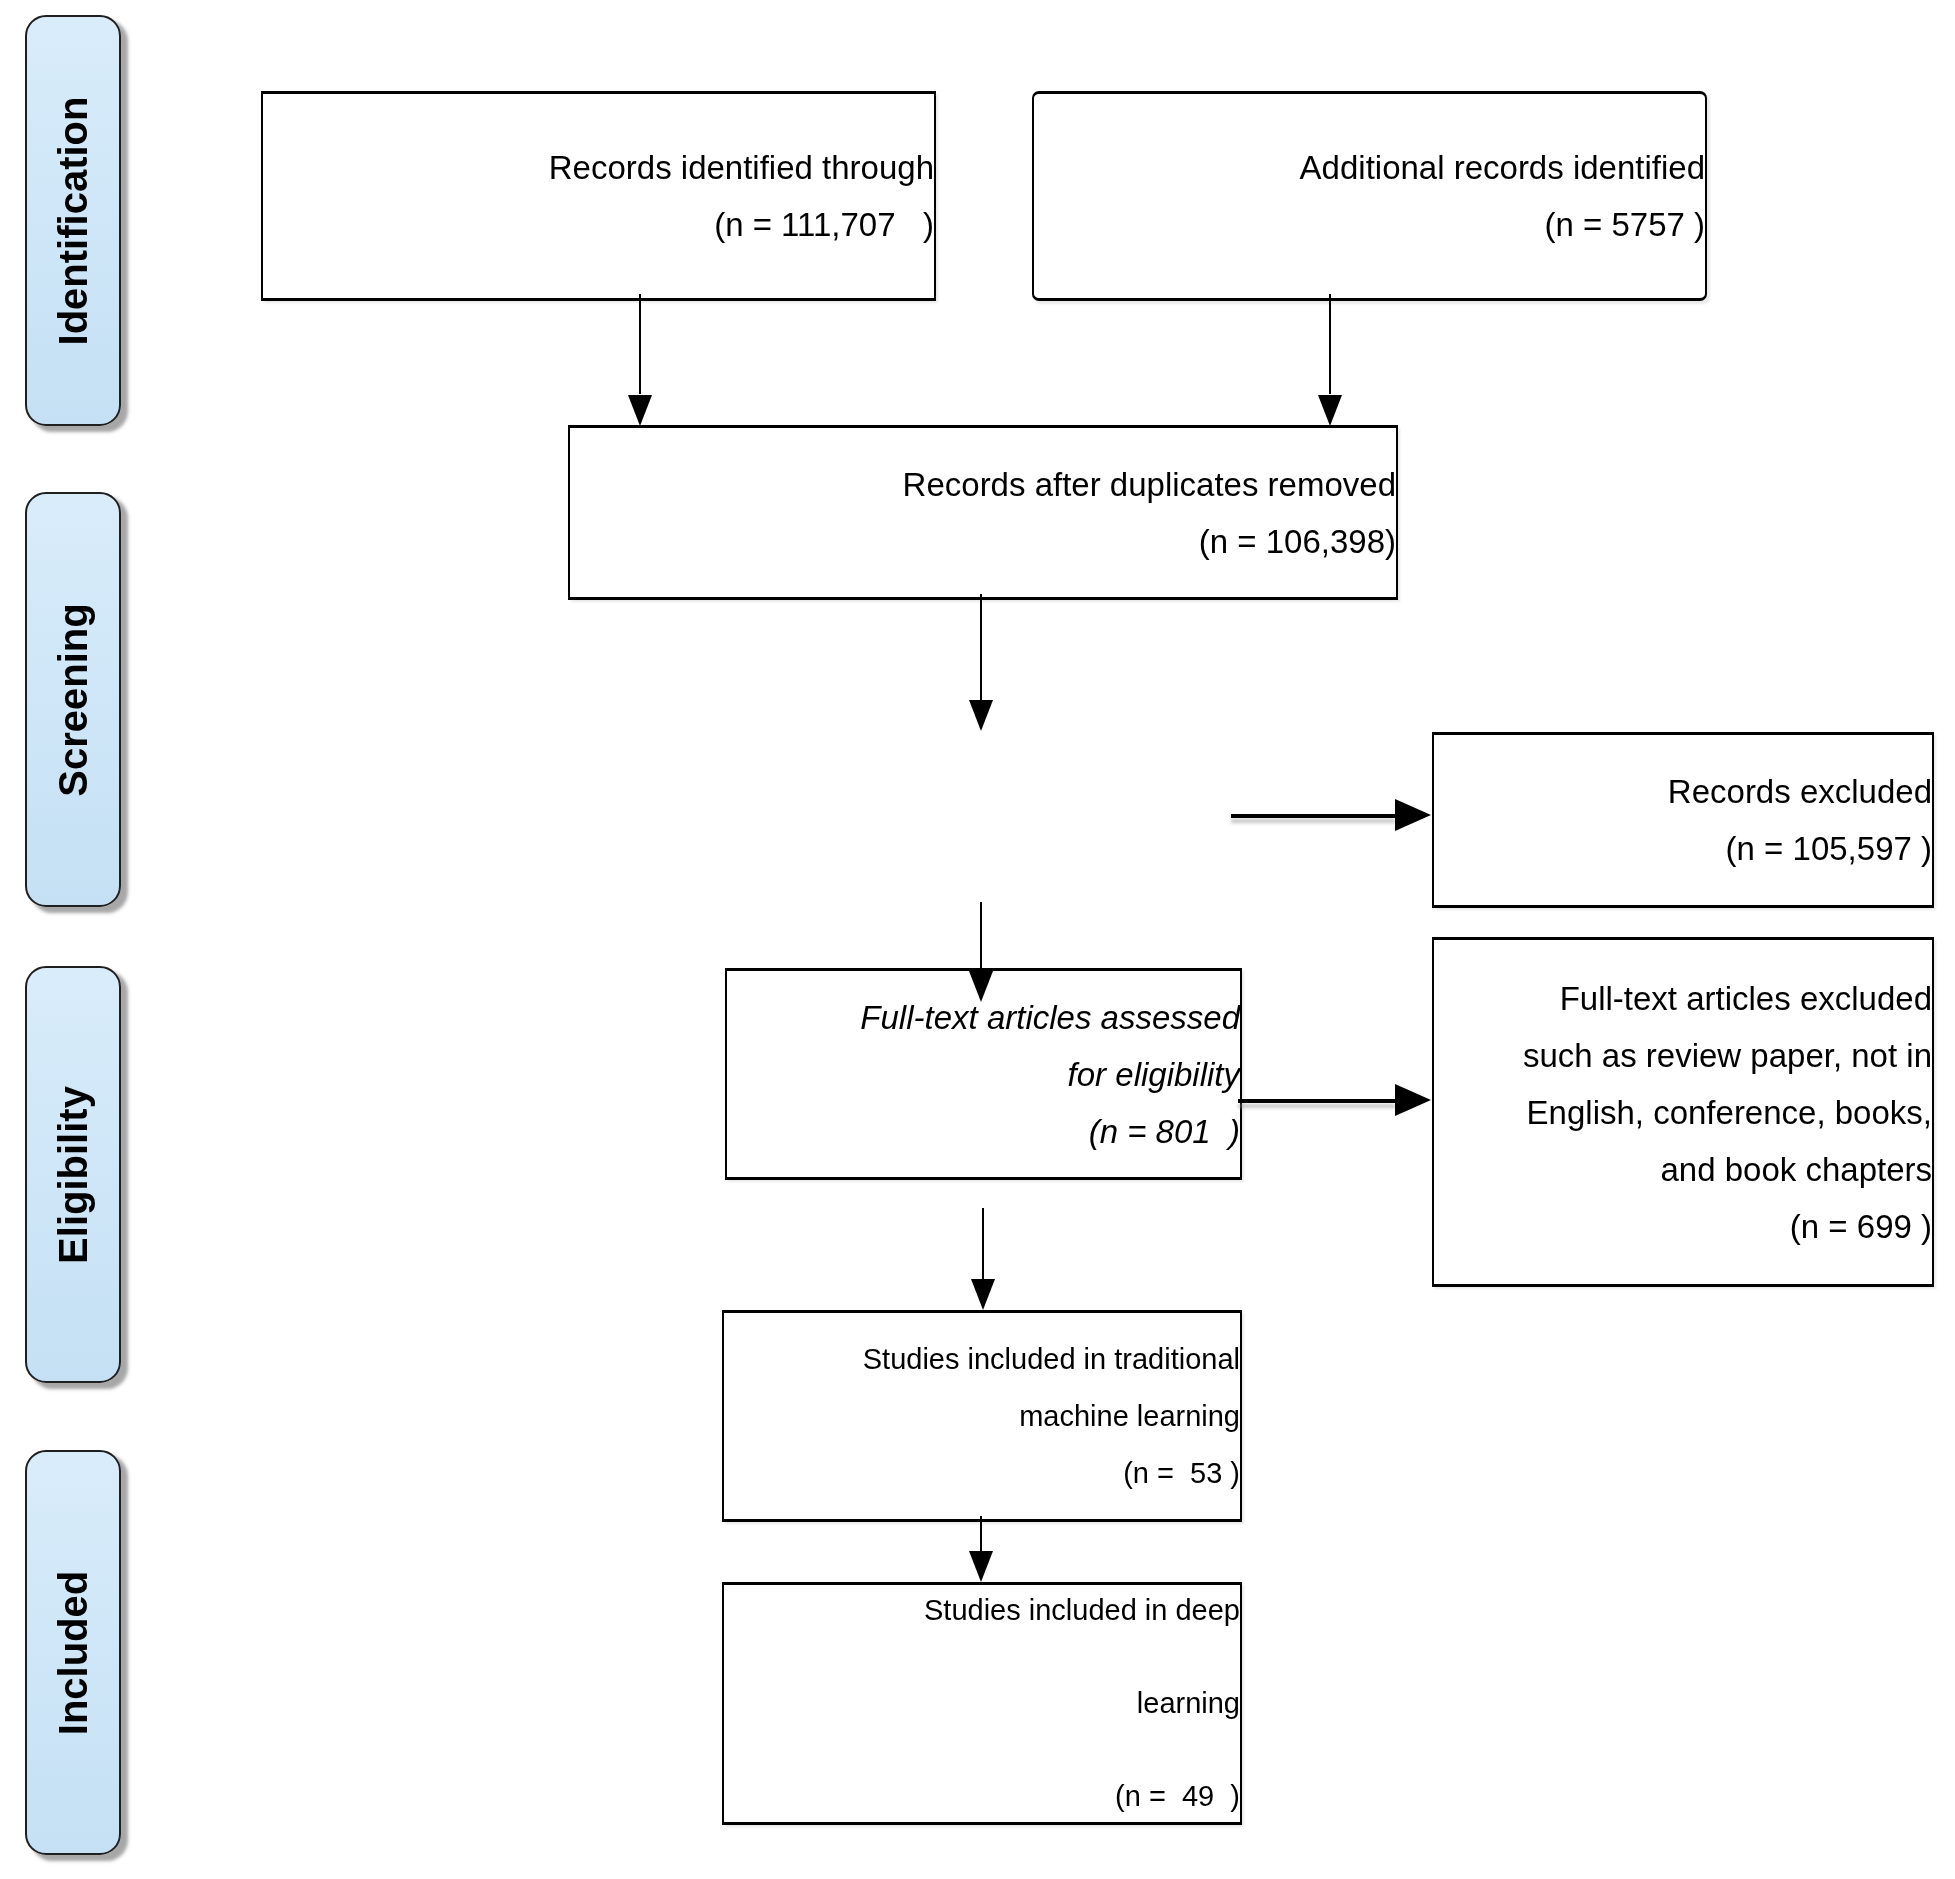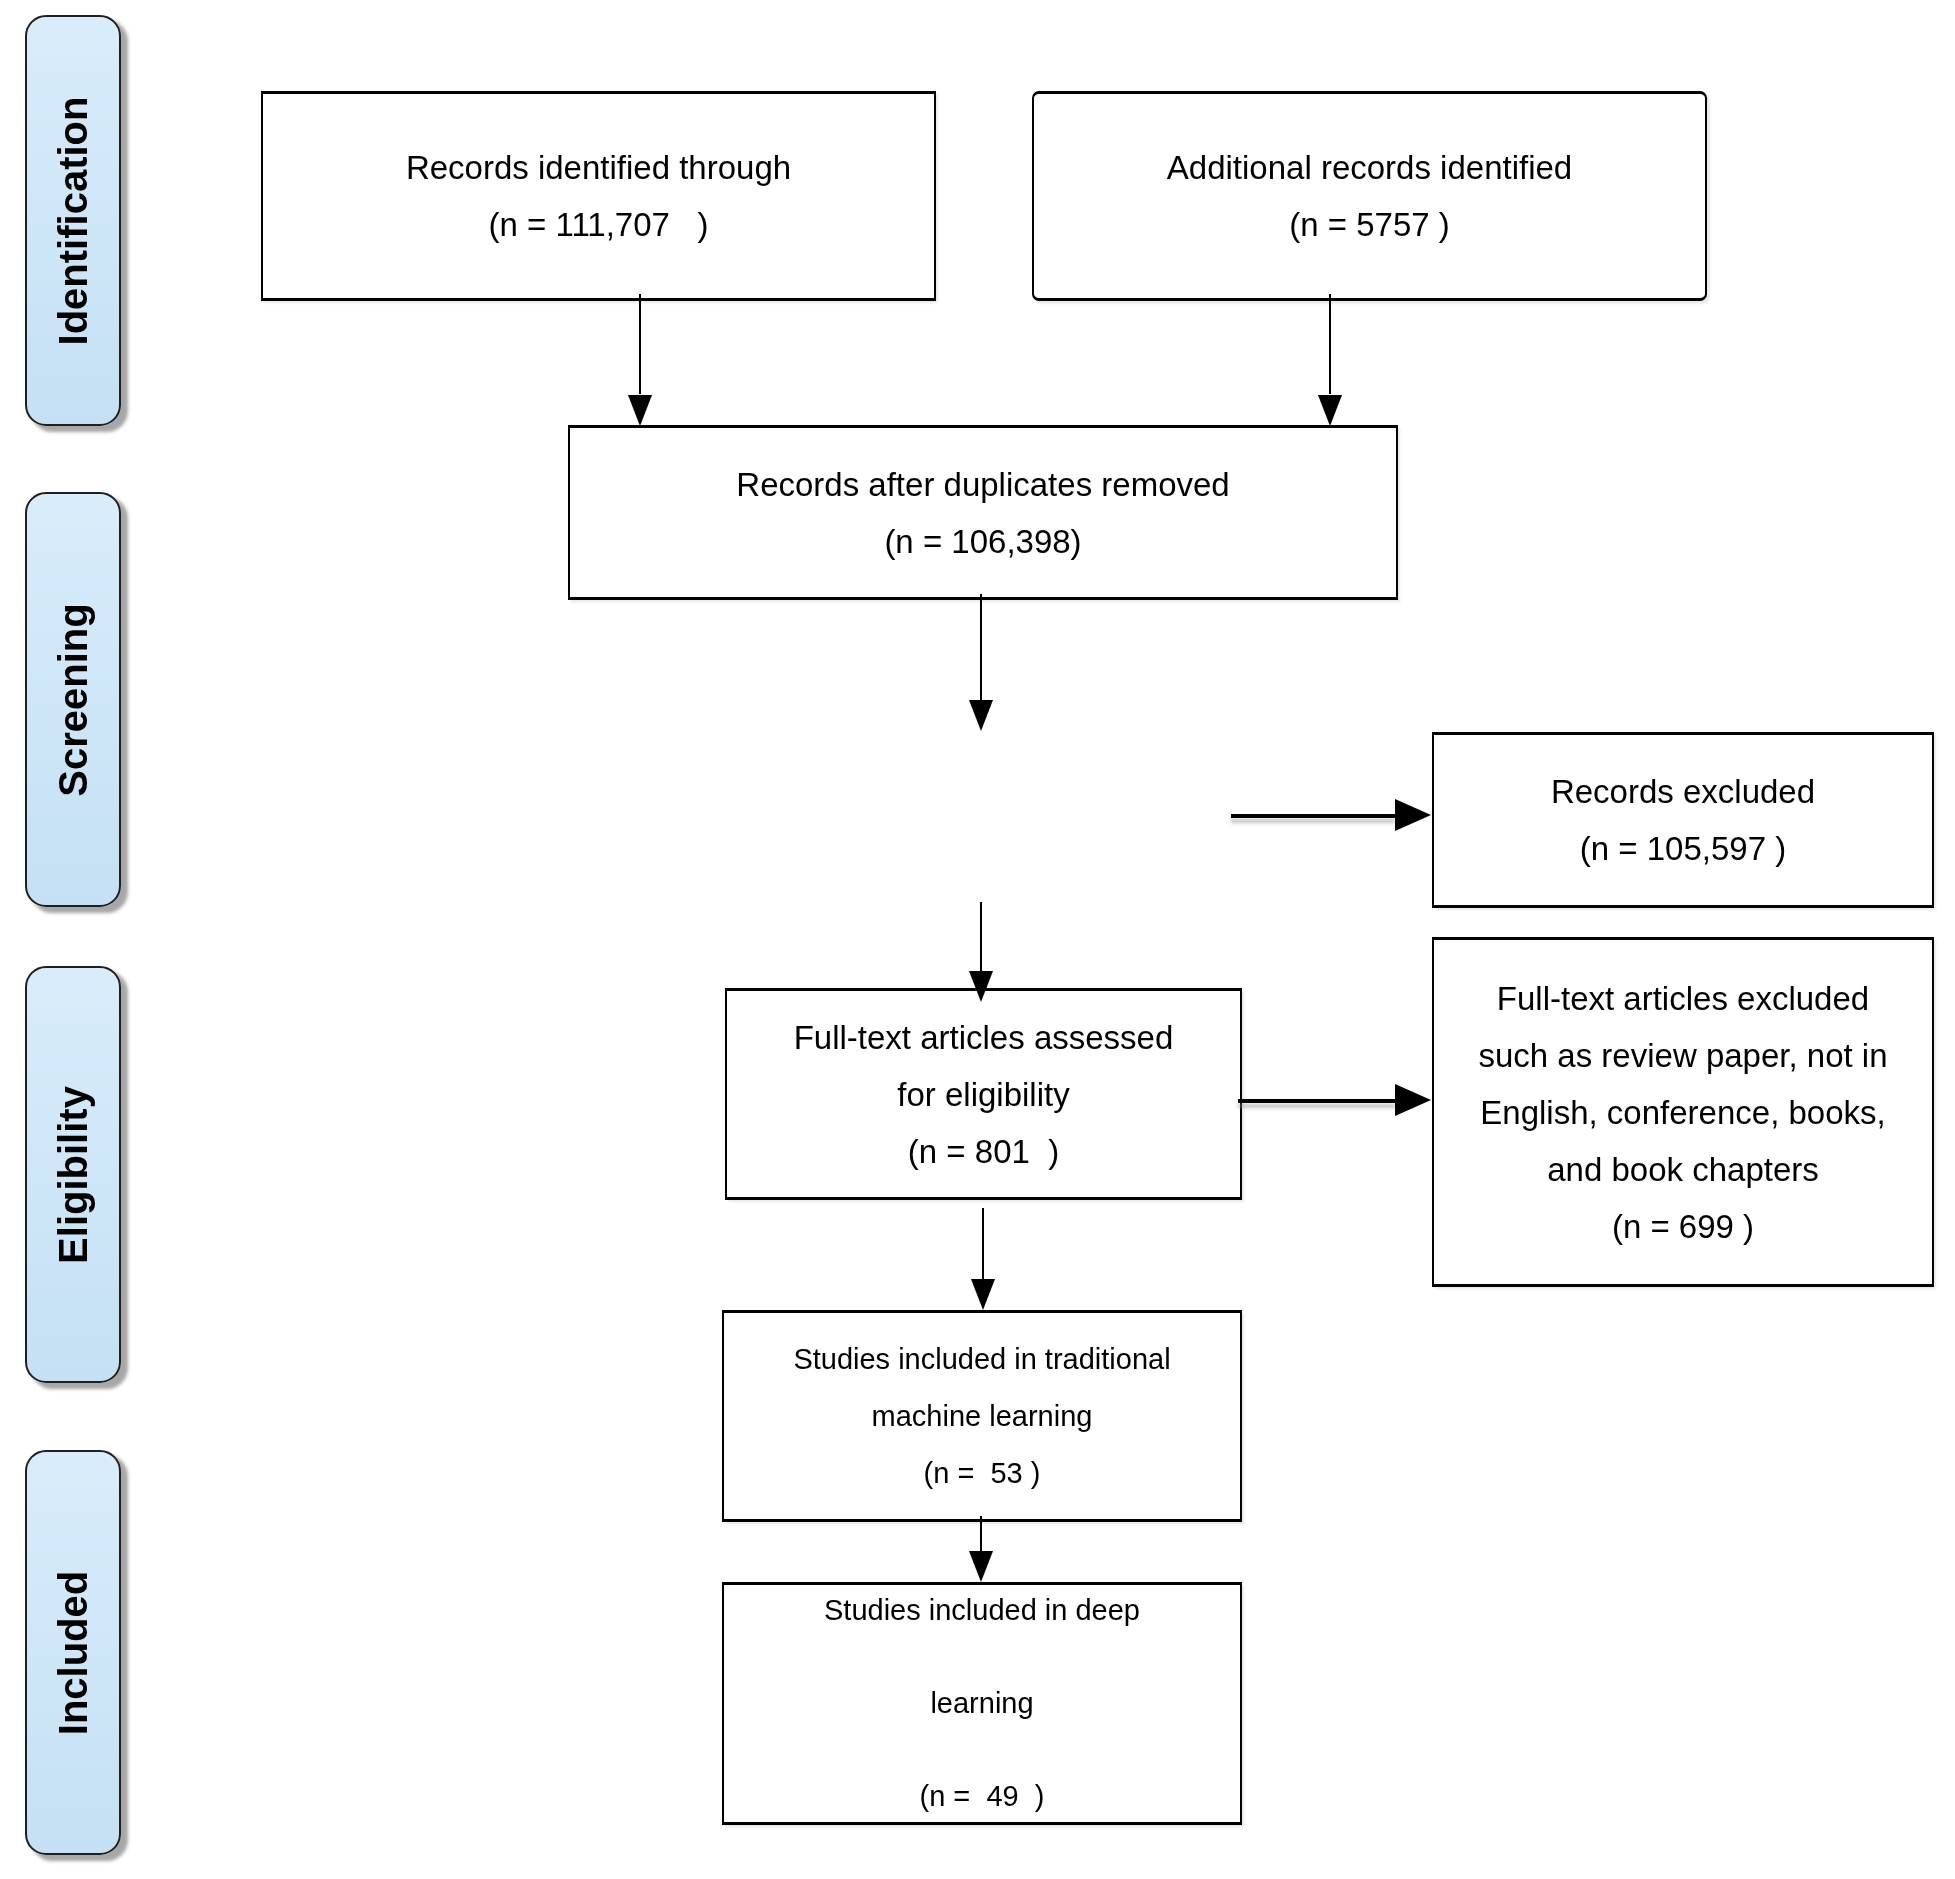--- a/index.html
+++ b/index.html
@@ -41,21 +41,21 @@
   
   .box {
     position: absolute;
     background: #ffffff;
     border-style: solid;
     border-color: #000000;
     border-width: 3.5px 2.8px;
     display: flex;
     flex-direction: column;
     justify-content: center;
-    align-items: center;
+    align-items: flex-end;
     text-align: center;
     box-shadow: 2.8px 2.8px 2.1px rgba(170,170,170,0.25);
   }
   .line {
     font-size: 33px;
     line-height: 57px;
     white-space: pre;
     color: #000000;
   }
   .box.small .line { font-size: 29px; }
@@ -121,21 +121,21 @@
     <div class="line">Records after duplicates removed</div>
     <div class="line">(n = 106,398)</div>
   </div>
 
 
   <div class="box" style="left:1432px; top:732px; width:498px; height:170px;">
     <div class="line">Records excluded</div>
     <div class="line">(n = 105,597 )</div>
   </div>
 
-  <div class="box" style="left:725px; top:988px; width:513px; height:206px;">
+  <div class="box" style="left:725px; top:968px; width:513px; height:206px;font-style:italic;">
     <div class="line">Full-text articles assessed</div>
     <div class="line">for eligibility</div>
     <div class="line">(n = 801  )</div>
   </div>
 
   <div class="box" style="left:1432px; top:937px; width:498px; height:344px;">
     <div class="line">Full-text articles excluded</div>
     <div class="line">such as review paper, not in</div>
     <div class="line">English, conference, books,</div>
     <div class="line">and book chapters</div>

